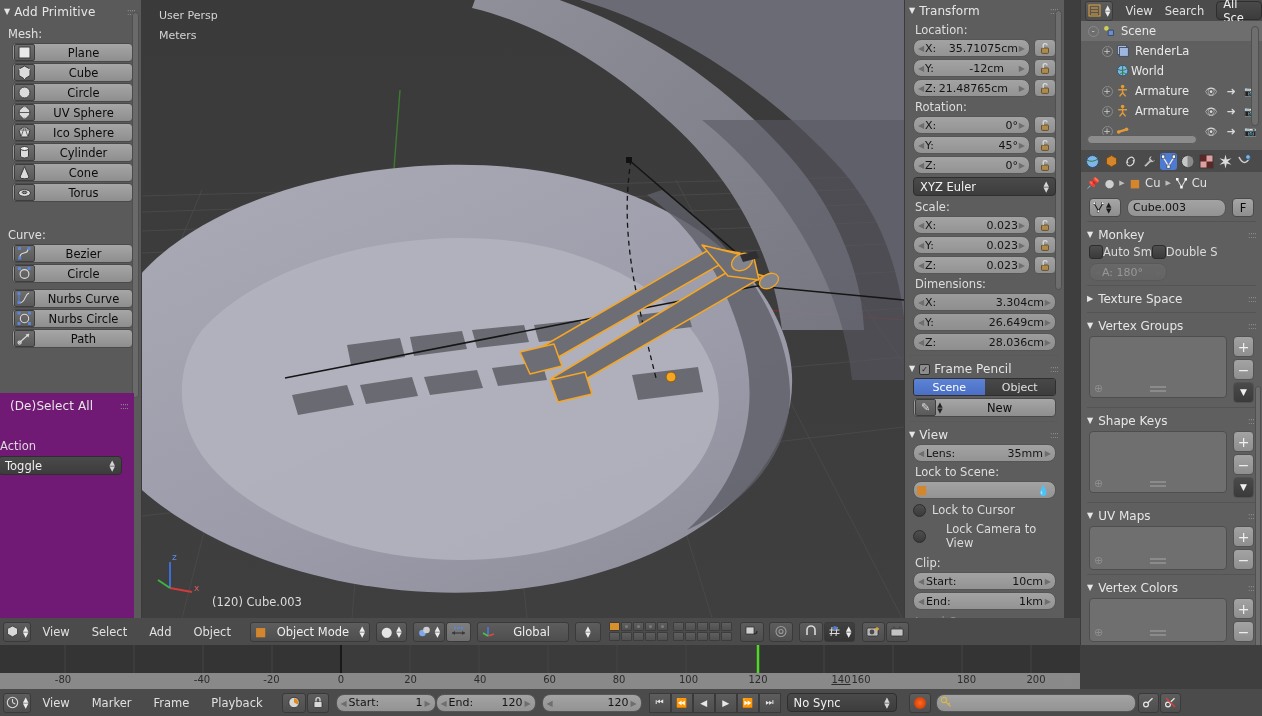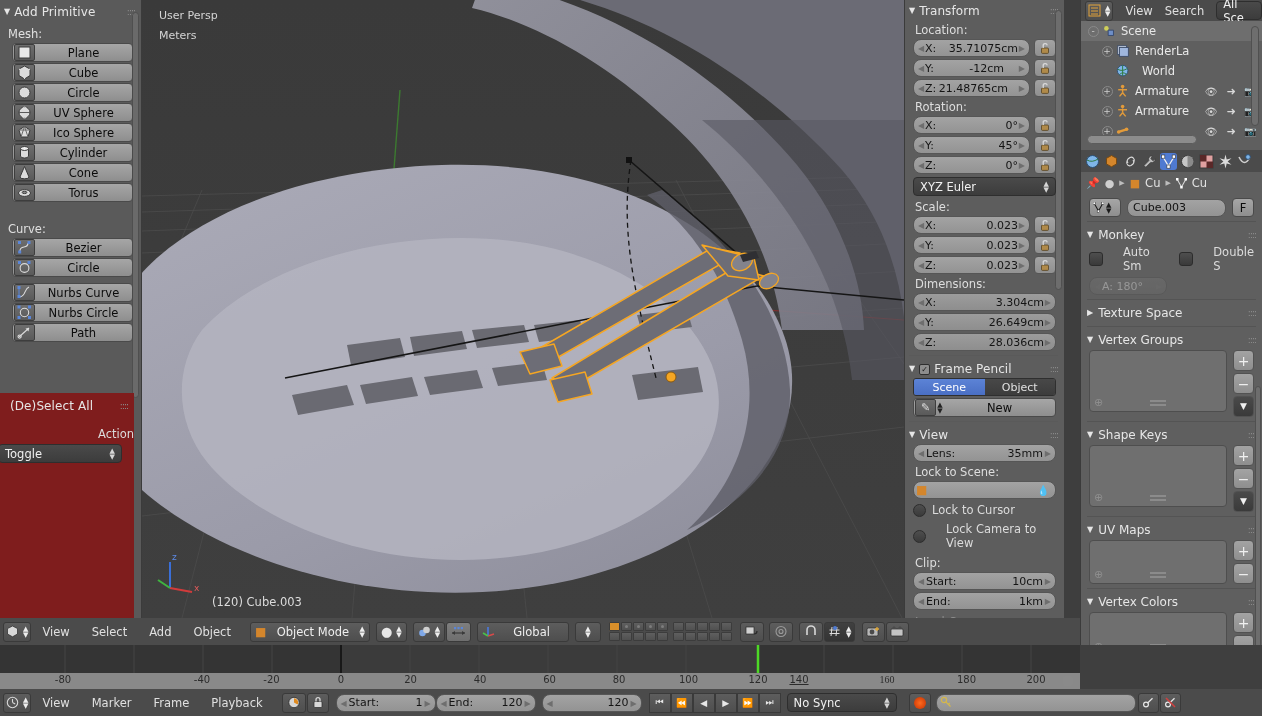--- a/index.html
+++ b/index.html
@@ -93,21 +93,21 @@
     background:#5a5a5a; border-right:1px solid #3b3b3b;
   }
   #toolshelf .section-label { font-size:11.5px; color:#e0e0e0; margin:6px 0 2px 8px; }
   .tbtn { margin:0 8px 1px 12px; }
   .tool-scroll {
     position:absolute; right:2px; top:12px; width:7px; height:386px;
     border-radius:4px; background:#6a6a6a; border:1px solid #4f4f4f;
   }
   #opspanel {
     position:absolute; left:0; top:393px; width:134px; height:225px;
-    background:#7f1d1d;
+    background:#701a75;
   }
 
   
   #viewport {
     position:absolute; left:142px; top:0; width:762px; height:618px;
     overflow:hidden; background:#3b3b3b;
   }
   #vp-overlay-text { position:absolute; left:17px; top:6px; color:#d4d4d4; font-size:11px; line-height:20px; }
   #vp-objname { position:absolute; left:70px; top:595px; color:#dcdcdc; font-size:11.5px; }
 
@@ -267,21 +267,21 @@
           <span class="ico">
             <svg width="17" height="17" viewBox="0 0 17 17">
               <ellipse cx="8.5" cy="9" rx="6" ry="3.4" fill="#dcdcdc" stroke="#3a3a3a"></ellipse>
               <ellipse cx="8.5" cy="8.4" rx="2.3" ry="1.2" fill="#8a8a8a" stroke="#3a3a3a"></ellipse>
             </svg>
           </span>
                    <span class="lbl">Torus</span>
         </div>
       </div>
     <div style="height:5px"></div>
-    <div class="section-label" style="margin-top:14px;">Curve:</div>
+    <div class="section-label" style="margin-top:20px;">Curve:</div>
     <div id="curve-list">
         <div class="btn tbtn">
           <span class="ico">
             <svg width="17" height="17" viewBox="0 0 17 17">
               <path d="M4 12 C4 5 12 11 12 4" stroke="#dcdcdc" stroke-width="1.1" fill="none"></path>
               <rect x="2" y="2" width="3" height="3" fill="#5b86d8"></rect>
               <rect x="11.5" y="2" width="3" height="3" fill="#5b86d8"></rect>
               <rect x="2.2" y="11.5" width="3" height="3" fill="#5b86d8"></rect>
             </svg>
           </span>
@@ -334,21 +334,21 @@
                    <span class="lbl">Path</span>
         </div>
       </div>
   </div>
 
   <div id="opspanel">
     <div class="panel-title" style="margin-top:4px;">
       <span style="margin-left:6px">(De)Select All</span>
       <span class="grip">::::</span>
     </div>
-    <div class="label" style="margin:12px 0 3px 0px;text-align:right;">Action</div>
+    <div class="label" style="margin:24px 0 3px 0px;">Action</div>
     <div class="dropdown" style="margin:0 12px 0 -2px;">
       <span>Toggle</span>
       <span class="updown">▲<br>▼</span>
     </div>
 
   </div>
 
   <div id="viewport">
     <svg width="762" height="618" viewBox="0 0 762 618">
       <defs>
@@ -756,21 +756,21 @@
         </div>
         <div class="otl-row">
           <span style="width:18px;display:inline-block"></span>
       <span class="otl-ico" style="font-size:9px;color:#cfcfcf;"></span>
       <span class="otl-ico">
             <svg width="15" height="15" viewBox="0 0 17 17">
               <circle cx="7.5" cy="7.5" r="6" fill="#7fb5e8" stroke="#2b4f74"></circle>
               <path d="M2 6 q5 3 11 -1 M4 12 q4 -4 8 0 M7.5 1.5 L7.5 13.5" stroke="#2f7a3f" fill="none" stroke-width="1.1"></path>
             </svg>
           </span>
-      <span style="margin-left:11px;">World</span>
+      <span style="margin-left:0;">World</span>
         </div>
         <div class="otl-row">
           <span style="width:18px;display:inline-block"></span>
       <span class="otl-ico" style="font-size:9px;color:#cfcfcf;">
             <span style="display:inline-flex;align-items:center;justify-content:center;width:11px;height:11px;border:1px solid #8a8a8a;border-radius:50%;line-height:1;">+</span>
           </span>
       <span class="otl-ico">
             <svg width="15" height="15" viewBox="0 0 17 17">
               <circle cx="7.5" cy="2.8" r="2" fill="#e39b3a"></circle>
               <line x1="7.5" y1="5" x2="7.5" y2="10" stroke="#e39b3a" stroke-width="1.6"></line>
@@ -939,21 +939,21 @@
         <span class="lbl">F</span>
       </div>
     </div>
 
     <div class="psep"></div>
     <div class="pheader">
       <span class="tri" style="margin-right:5px;">▼</span>
       <span>Monkey</span>
       <span class="grip">::::</span>
     </div>
-    <div class="prow" style="gap:20px;">
+    <div class="prow" style="gap:0;">
       <span class="checkcircle" style="border-radius:3px;width:14px;height:14px;"></span>
       <span class="label">Auto Sm</span>
       <span class="checkcircle" style="border-radius:3px;width:14px;height:14px;"></span>
       <span class="label">Double S</span>
     </div>
     <div class="prow">
       <div class="numfield pad" style="width:78px;opacity:.6;background:linear-gradient(#6e6e6e,#686868);">
         <span class="ar l">◀</span>
         <span class="nm" style="color:#bdbdbd;">A: 180°</span>
         <span class="ar r">▶</span>
@@ -1197,22 +1197,22 @@
         <div class="tick" style="left: 132.5px; margin-top: 34px;">-60</div>
         <div class="tick" style="left: 202px;">-40</div>
         <div class="tick" style="left: 271.5px;">-20</div>
         <div class="tick" style="left: 341px;">0</div>
         <div class="tick" style="left: 410.5px;">20</div>
         <div class="tick" style="left: 480px;">40</div>
         <div class="tick" style="left: 549.5px;">60</div>
         <div class="tick" style="left: 619px;">80</div>
         <div class="tick" style="left: 688.5px;">100</div>
         <div class="tick" style="left: 758px;">120</div>
-        <div class="tick" style="left: 799px; text-decoration: underline;">140</div>
-        <div class="tick" style="left: 887px; font-family: Liberation Serif, serif;">160</div>
+        <div class="tick" style="left: 841px; text-decoration: underline;">140</div>
+        <div class="tick" style="left: 861px;">160</div>
         <div class="tick" style="left: 966.5px;">180</div>
         <div class="tick" style="left: 1036px;">200</div>
       </div>
     <div style="position:absolute;left:1062px;top:30px;width:12px;height:12px;border-radius:50%;background:#8a8a8a;"></div>
 
     <div id="tl-header">
       <div class="hdr-btn" style="padding:0 2px;">
         <svg width="13" height="13" viewBox="0 0 13 13">
           <circle cx="6.5" cy="6.5" r="5.2" fill="none" stroke="#d8d8d8" stroke-width="1.1"></circle>
           <line x1="6.5" y1="6.5" x2="6.5" y2="3" stroke="#d8d8d8" stroke-width="1.1"></line>

